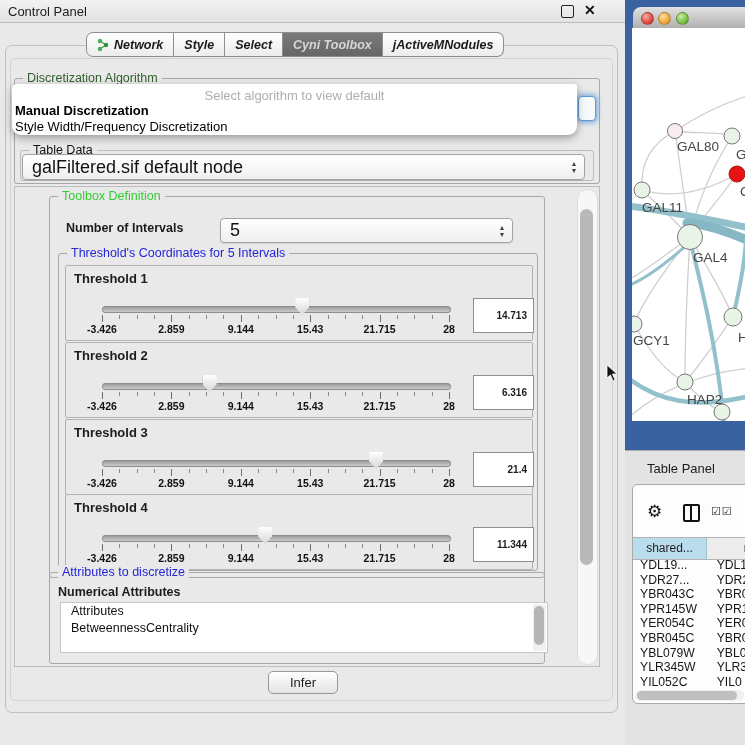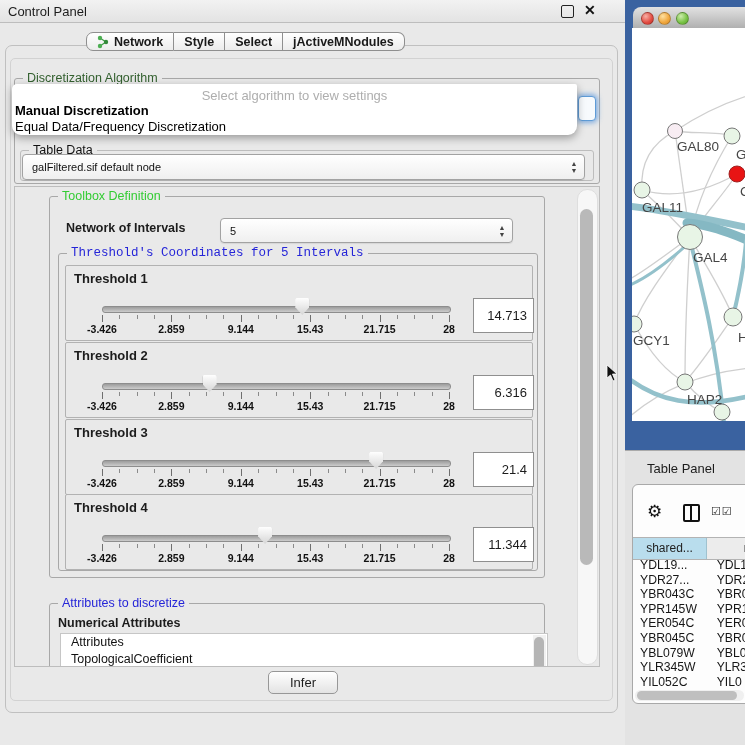--- a/index.html
+++ b/index.html
@@ -12,41 +12,41 @@
                border-bottom:1px solid #bdbdbd;}
   .cp-title{left:8px;top:4px;font-size:13px;color:#1c1c1c;}
   .float-ico{left:561px;top:5px;width:11px;height:11px;border:1.5px solid #222;border-radius:2px;}
   .close-ico{left:584px;top:2px;font-size:14px;font-weight:bold;color:#111;}
 
   
   .cp-outer{left:5px;top:45px;width:611px;height:666px;border:1px solid #c0c0c0;border-radius:7px;background:#e9e9e9;}
   .cp-inner{left:10px;top:58px;width:601px;height:641px;border:1px solid #d2d2d2;border-radius:5px;}
 
   
-  .tabbar{left:86px;top:32px;height:19px;display:flex;z-index:20;}
+  .tabbar{left:86px;top:32px;height:25px;display:flex;z-index:20;font-style:italic;}
   .tab{background:linear-gradient(#ffffff,#ececec);border:1px solid #8f8f8f;border-left:none;
        padding:0 10px;display:flex;align-items:center;font-weight:600;font-size:12.5px;color:#1a1a1a;white-space:nowrap;}
   .tab:first-child{border-left:1px solid #8f8f8f;border-radius:7px 0 0 7px;}
   .tab:last-child{border-radius:0 7px 7px 0;}
   .tab.sel{background:linear-gradient(#7a7a7a,#666666);color:#d6d6d6;}
   .net-ico{width:12px;height:14px;margin-right:5px;}
 
   
   .group{border:1px solid #a8a8a8;border-radius:3px;}
   .gtitle{position:absolute;top:-8px;left:8px;background:#e9e9e9;padding:0 4px;font-size:12.5px;line-height:15px;}
 
   .disc-group{left:14px;top:78px;width:584px;height:104px;}
   .disc-title{color:#33602f;}
   .td-group{left:20px;top:150px;width:572px;height:29px;border:1px solid #bdbdbd;border-radius:3px;}
   .td-title{color:#111;}
 
   
   .combo{background:linear-gradient(#ffffff,#efefef);border:1px solid #a2a2a2;border-radius:4px;
          display:flex;align-items:center;box-shadow:0 1px 1px rgba(0,0,0,.08);}
-  .combo .val{flex:1;padding-left:9px;font-size:11px;color:#111;white-space:nowrap;overflow:hidden;}
+  .combo .val{flex:1;padding-left:9px;font-size:18px;color:#111;white-space:nowrap;overflow:hidden;}
   .combo .step{width:16px;text-align:center;color:#444;font-size:7px;line-height:7px;padding-right:2px;}
   .td-combo{left:22px;top:154px;width:561px;height:24px;}
 
   
   .focus-frag{left:578px;top:96px;width:16px;height:23px;background:#f7fafd;border:1px solid #5e9bd6;
               border-radius:4px;box-shadow:0 0 5px 2px rgba(98,155,220,.75);z-index:5;}
 
   
   .popup{left:12px;top:84px;width:565px;height:51px;background:#ffffff;border-radius:5px 2px 9px 9px;
          box-shadow:0 3px 8px rgba(0,0,0,.35);z-index:50;}
@@ -58,38 +58,38 @@
   .scrollpanel{left:14px;top:186px;width:584px;height:479px;border:1px solid #bdbdbd;background:#e9e9e9;overflow:hidden;}
   .vtrack{position:absolute;left:562px;top:2px;width:19px;height:474px;background:#f7f7f7;border:1px solid #dedede;border-radius:10px;}
   .vthumb{position:absolute;left:2px;top:19px;width:13px;height:356px;background:#b9b9b9;border-radius:7px;}
 
   .ival-group{left:34px;top:9px;width:494px;height:380px;}
   .ival-title{color:#33cc33;}
   .noi-label{left:16px;top:24px;font-weight:bold;font-size:12.5px;}
   .noi-combo{left:170px;top:21px;width:291px;height:23px;}
 
   .thr-group{left:8px;top:56px;width:478px;height:316px;}
-  .thr-title{color:#2525d8;font-family:Liberation Mono, monospace;}
+  .thr-title{color:#2525d8;}
 
   .th-panel{position:absolute;left:6px;width:466px;height:74px;border:1px solid #b2b2b2;border-radius:2px;background:#e9e9e9;}
   .th-title{position:absolute;left:8px;top:5px;font-weight:bold;font-size:13px;}
   .track{position:absolute;left:36px;top:40px;width:347px;height:5px;border-radius:3px;
          background:linear-gradient(#9c9c9c,#cccccc);border:1px solid #8d8d8d;}
   .thumb{position:absolute;top:32px;width:14px;height:17px;background:linear-gradient(#fefefe,#d6d6d6);
          clip-path:polygon(8% 0,92% 0,100% 10%,100% 55%,50% 100%,0 55%,0 10%);
          filter:drop-shadow(0 0 1px #777);}
   .ticks{position:absolute;top:49px;left:0;height:8px;}
   .tick{position:absolute;top:0;width:1px;height:4px;background:#8a8a8a;}
   .tick.major{height:7px;background:#6f6f6f;}
   .ticklabels{position:absolute;top:57px;left:0;height:12px;}
   .ticklabel{position:absolute;width:50px;text-align:center;font-size:10.5px;font-weight:bold;color:#111;}
   .vbox{position:absolute;left:407px;top:32px;width:53px;height:33px;background:#fff;border:1px solid #8f8f8f;
-        text-align:right;line-height:33px;padding-right:6px;font-size:13px;}
-
-  .attr-group{left:34px;top:416px;width:494px;height:90px;}
+        text-align:right;line-height:33px;padding-right:6px;font-size:10px;font-weight:bold;}
+
+  .attr-group{left:34px;top:385px;width:494px;height:90px;}
   .attr-title{color:#2525d8;}
   .attr-sub{left:8px;top:12px;font-weight:bold;font-size:12.5px;}
   .attr-list{left:10px;top:29px;width:486px;height:49px;background:#fff;border:1px solid #c6c6c6;overflow:hidden;}
   .attr-item{padding-left:10px;font-size:12.5px;line-height:16.5px;color:#111;}
   .list-track{position:absolute;right:1px;top:1px;width:13px;height:47px;background:#f1f1f1;}
   .list-thumb{position:absolute;left:1px;top:2px;width:10px;height:39px;background:#b5b5b5;border-radius:5px;}
 
   
   .apply-btn{left:268px;top:671px;width:68px;height:21px;background:linear-gradient(#ffffff,#e3e3e3);
              border:1px solid #979797;border-radius:5px;text-align:center;line-height:21px;font-size:13px;z-index:15;}
@@ -151,50 +151,53 @@
         <circle cx="3" cy="11" r="2.2" fill="#4cae52"></circle>
       </svg>
       <span>Network</span>
     </div>
     <div class="tab">
         <span>Style</span>
       </div>
     <div class="tab">
         <span>Select</span>
       </div>
+    <div class="tab sel">
+        <span>Cyni Toolbox</span>
+      </div>
     <div class="tab">
         <span>jActiveMNodules</span>
       </div>
   </div>
 
   <div class="abs group disc-group">
     <span class="gtitle disc-title">Discretization Algorithm</span>
   </div>
   <div class="abs focus-frag"></div>
 
   <div class="abs td-group">
     <span class="gtitle td-title">Table Data</span>
   </div>
   <div class="abs combo td-combo">
     <span class="val">galFiltered.sif default node</span>
     <span class="step">▲<br>▼</span>
   </div>
 
   <div class="abs popup">
-    <div class="prompt">Select algorithm to view settings</div>
+    <div class="prompt">Select algorithm to view default</div>
     <div class="opt1">Manual Discretization</div>
-    <div class="opt2">Equal Data/Frequency Discretization</div>
+    <div class="opt2">Style Width/Frequency Discretization</div>
   </div>
 
   <div class="abs scrollpanel">
 
     <div class="abs group ival-group">
       <span class="gtitle ival-title">Toolbox Definition</span>
 
-      <div class="abs noi-label">Network of Intervals</div>
+      <div class="abs noi-label">Number of Intervals</div>
       <div class="abs combo noi-combo">
         <span class="val">5</span>
         <span class="step">▲<br>▼</span>
       </div>
 
       <div class="abs group thr-group">
         <span class="gtitle thr-title">Threshold's Coordinates for 5 Intervals</span>
 
         <div class="th-panel" style="top:11px">
           <div class="th-title">Threshold 1</div>
@@ -345,21 +348,20 @@
           <div class="vbox">11.344</div>
         </div>
       </div>
     </div>
 
     <div class="abs group attr-group">
       <span class="gtitle attr-title">Attributes to discretize</span>
       <div class="abs attr-sub">Numerical Attributes</div>
       <div class="abs attr-list">
         <div class="attr-item">Attributes</div>
-        <div class="attr-item">TopologicalCoefficient</div>
         <div class="attr-item">BetweennessCentrality</div>
         <div class="list-track">
             <div class="list-thumb"></div>
           </div>
       </div>
     </div>
 
     <div class="vtrack">
       <div class="vthumb"></div>
     </div>

